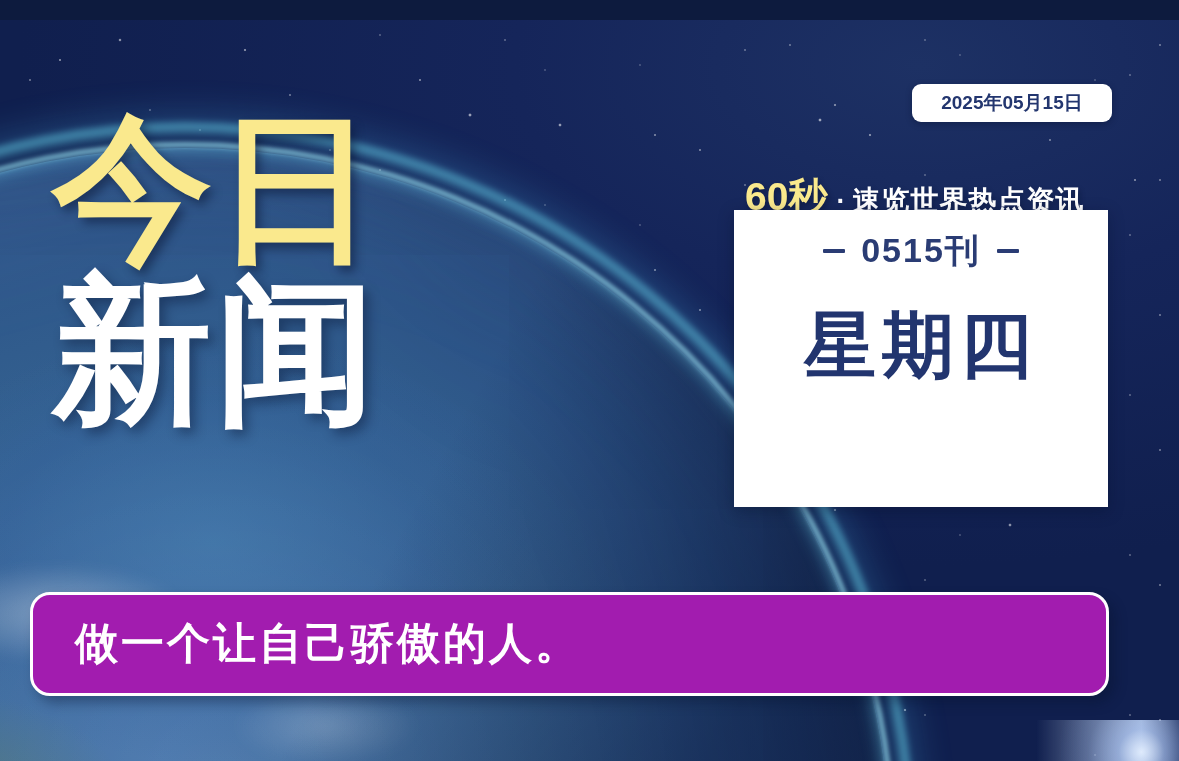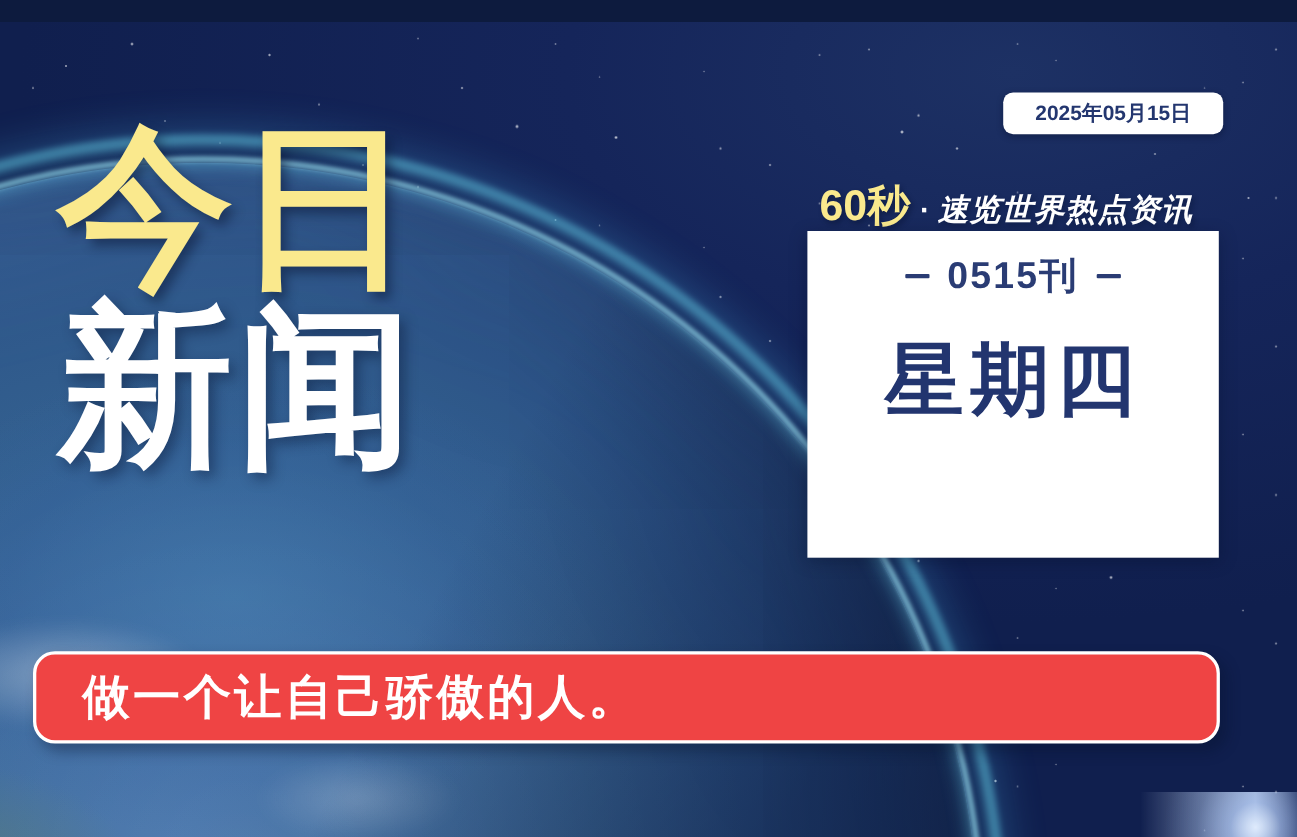--- a/index.html
+++ b/index.html
@@ -202,21 +202,21 @@
     color: #23366f;
     font-size: 19px;
     font-weight: bold;
     letter-spacing: 0px;
   }
 
   
   .tagline {
     position: absolute;
     left: 745px;
-    top: 140px;
+    top: 150px;
     z-index: 7;
     display: flex;
     align-items: baseline;
     white-space: nowrap;
     justify-content: flex-end;
   }
   .tagline .sec {
     color: #fae98d;
     font-size: 39px;
     font-weight: bold;
@@ -227,21 +227,20 @@
     font-size: 27px;
     font-weight: bold;
     margin: 0 7px 0 9px;
   }
   .tagline .desc {
     color: #ffffff;
     font-size: 28px;
     font-weight: bold;
     letter-spacing: 1px;
     text-shadow: 2px 3px 5px rgba(6,16,44,.40);
-    font-style: italic;
   }
 
   
   .info-card {
     position: absolute;
     left: 734px;
     top: 190px;
     width: 374px;
     height: 297px;
     background: #ffffff;
@@ -286,22 +285,22 @@
     letter-spacing: 6px;
     margin-top: 22px;
   }
 
   
   .quote-bar {
     position: absolute;
     left: 30px;
     top: 572px;
     width: 1079px;
-    height: 84px;
-    background: #ef4444;
+    height: 104px;
+    background: #a21caf;
     border: 3px solid #ffffff;
     border-radius: 20px;
     box-sizing: border-box;
     display: flex;
     align-items: center;
     z-index: 7;
     box-shadow: 6px 7px 12px rgba(6,16,44,.35);
   }
   .quote-bar span {
     color: #ffffff;

